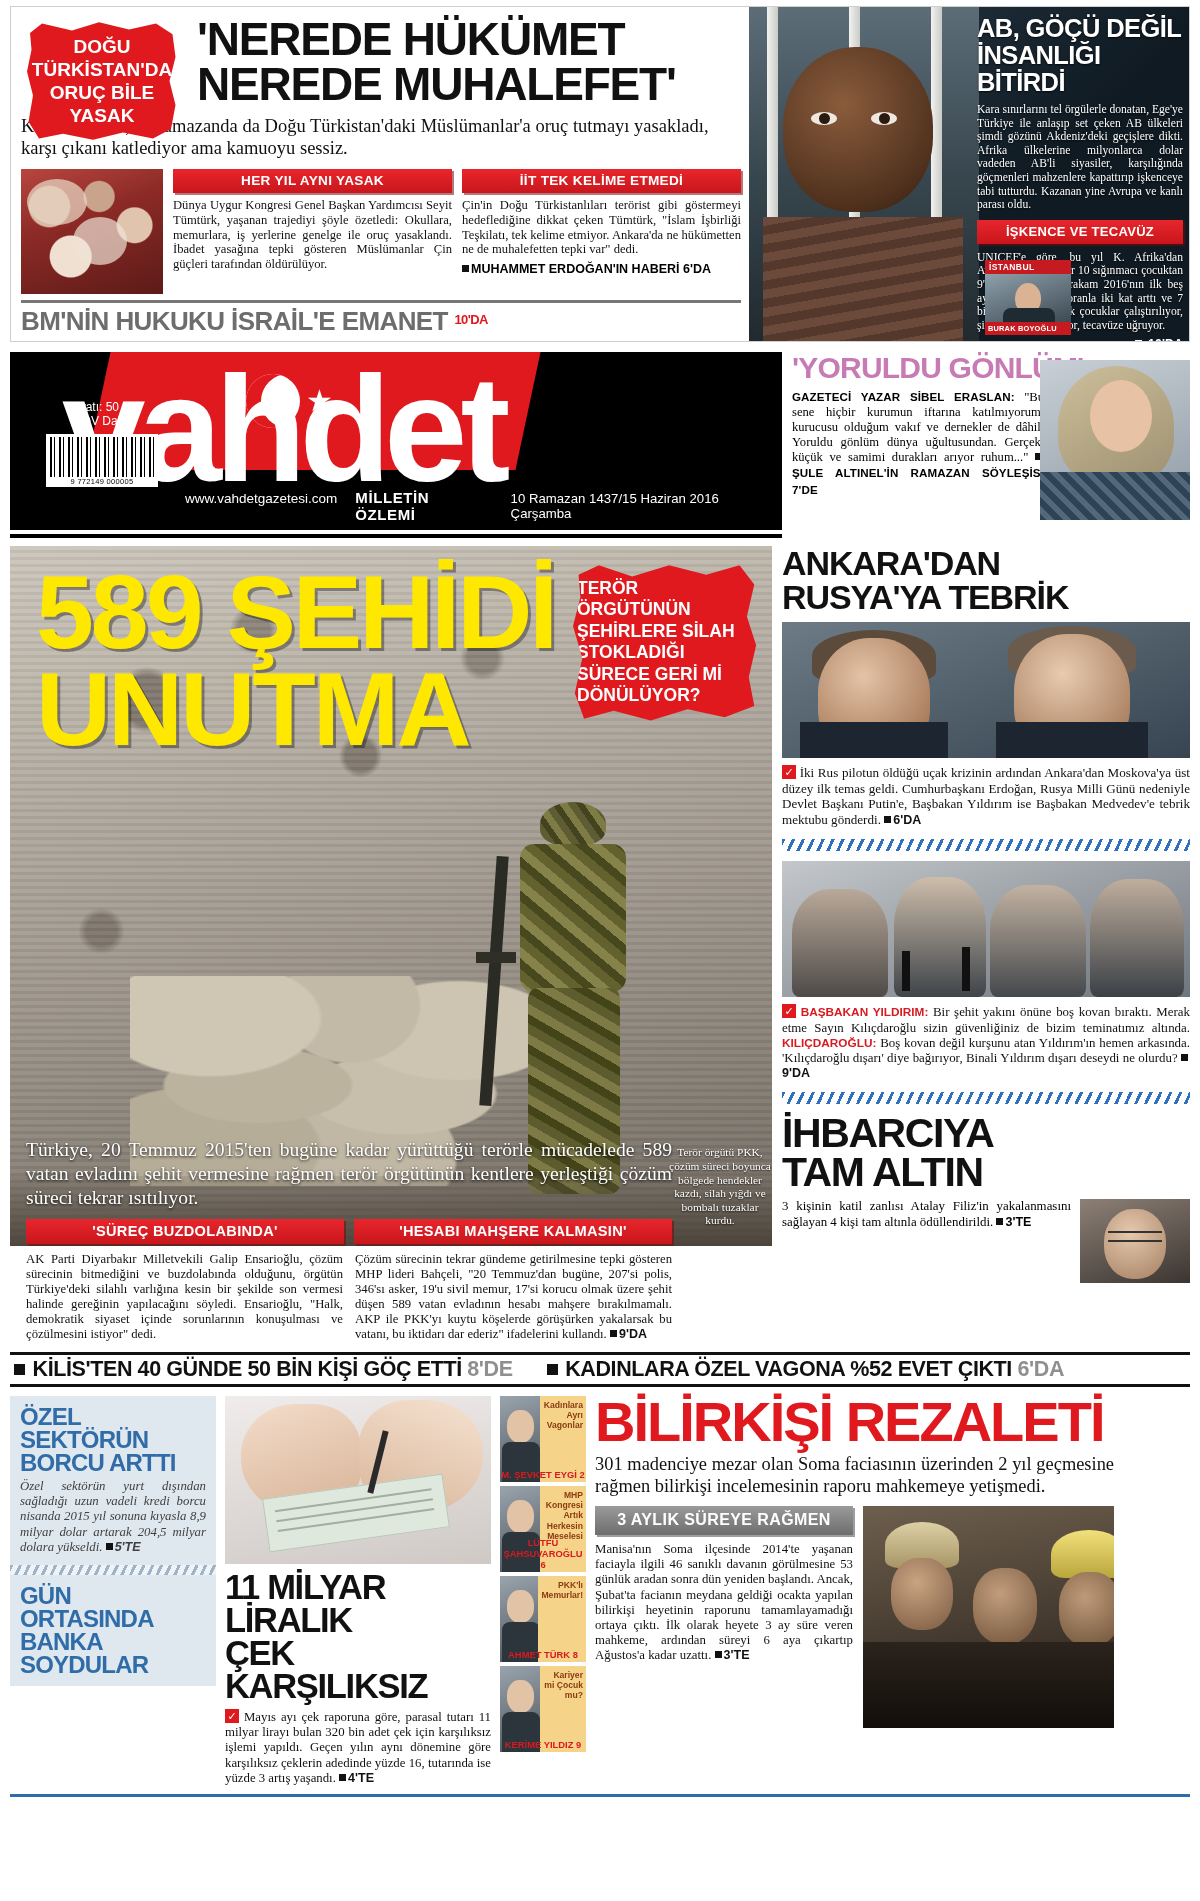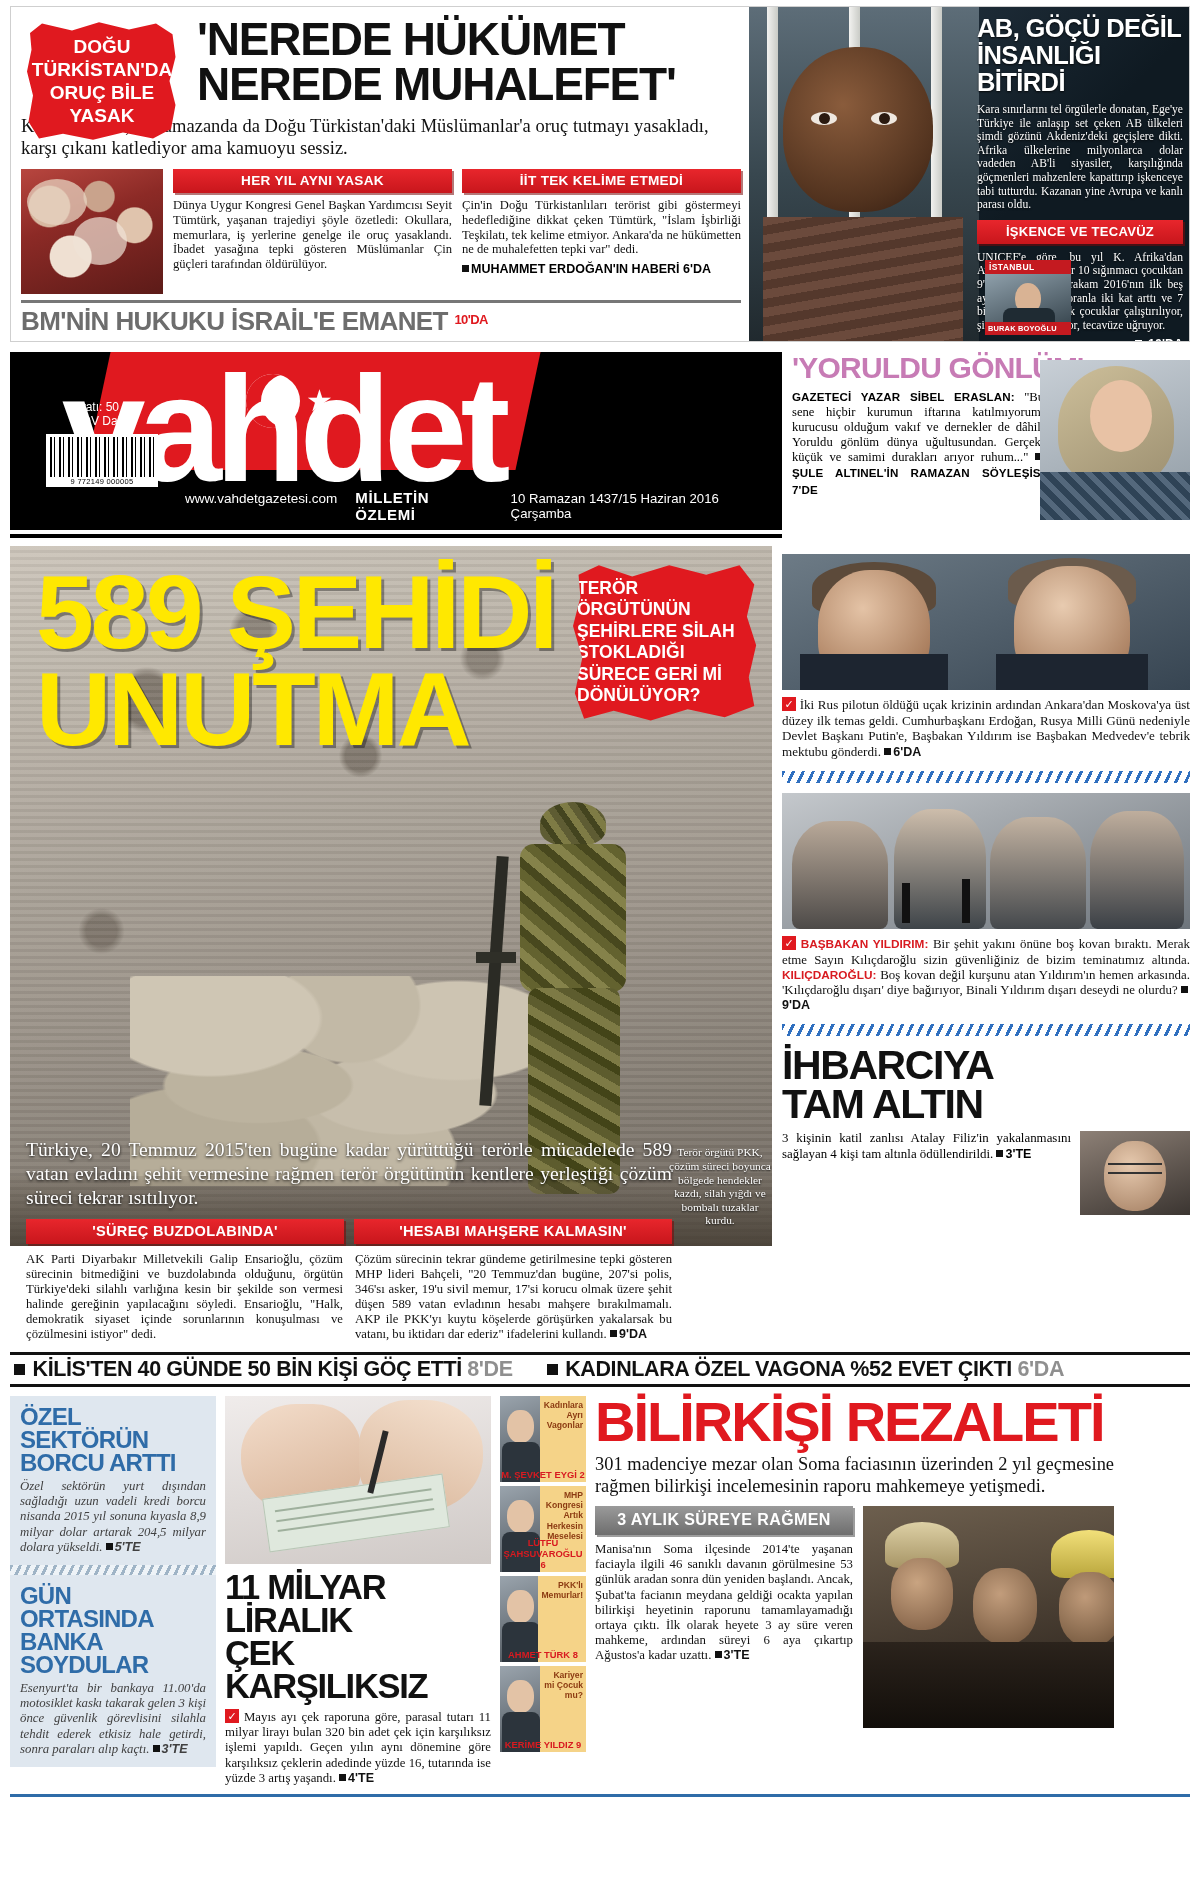--- a/index.html
+++ b/index.html
@@ -420,20 +420,24 @@
       <div class="lead-cols">
         <div class="c">AK Parti Diyarbakır Milletvekili Galip Ensarioğlu, çözüm sürecinin bitmediğini ve buzdolabında olduğunu, örgütün Türkiye'deki silahlı varlığına kesin bir şekilde son vermesi halinde gereğinin yapılacağını söyledi. Ensarioğlu, "Halk, demokratik siyaset içinde sorunlarının konuşulması ve çözülmesini istiyor" dedi.</div>
         <div class="c">
           <span>Çözüm sürecinin tekrar gündeme getirilmesine tepki gösteren MHP lideri Bahçeli, "20 Temmuz'dan bugüne, 207'si polis, 346'sı asker, 19'u sivil memur, 17'si korucu olmak üzere şehit düşen 589 vatan evladının hesabı mahşere bırakılmamalı. AKP ile PKK'yı kuytu köşelerde görüşürken yakalarsak bu vatanı, bu iktidarı dar ederiz" ifadelerini kullandı.</span>
           <span class="sqr"></span><span class="pgref">9'DA</span>
         </div>
       </div>
     </div>
 
     <div class="main-right">
+      <div class="rc-title">
+        <div>ANKARA'DAN</div>
+        <div>RUSYA'YA TEBRİK</div>
+      </div>
       <div class="rc-photo1">
         <div class="m1h"></div>
           <div class="m1"></div>
           <div class="s1"></div>
         <div class="m2h"></div>
           <div class="m2"></div>
           <div class="s2"></div>
       </div>
       <div class="rc-body">
         <span class="chk">✓</span>
@@ -502,24 +506,20 @@
           <span>Özel sektörün yurt dışından sağladığı uzun vadeli kredi borcu nisanda 2015 yıl sonuna kıyasla 8,9 milyar dolar artarak 204,5 milyar dolara yükseldi.</span>
           <span class="sqr"></span><span class="pgref">5'TE</span>
         </p>
       </div>
       <div class="dashline"></div>
       <div class="bt-card">
         <h3>
           <span>GÜN ORTASINDA</span><br>
           <span>BANKA SOYDULAR</span>
         </h3>
-        <p>
-          <span>Esenyurt'ta bir bankaya 11.00'da motosiklet kaskı takarak gelen 3 kişi önce güvenlik görevlisini silahla tehdit ederek etkisiz hale getirdi, sonra paraları alıp kaçtı.</span>
-          <span class="sqr"></span><span class="pgref">3'TE</span>
-        </p>
       </div>
     </div>
 
     <div class="bt-col2">
       <div class="chk-photo">
         <div class="hand1"></div>
           <div class="hand2"></div>
         <div class="slip">
             <i></i>
             <i></i>

